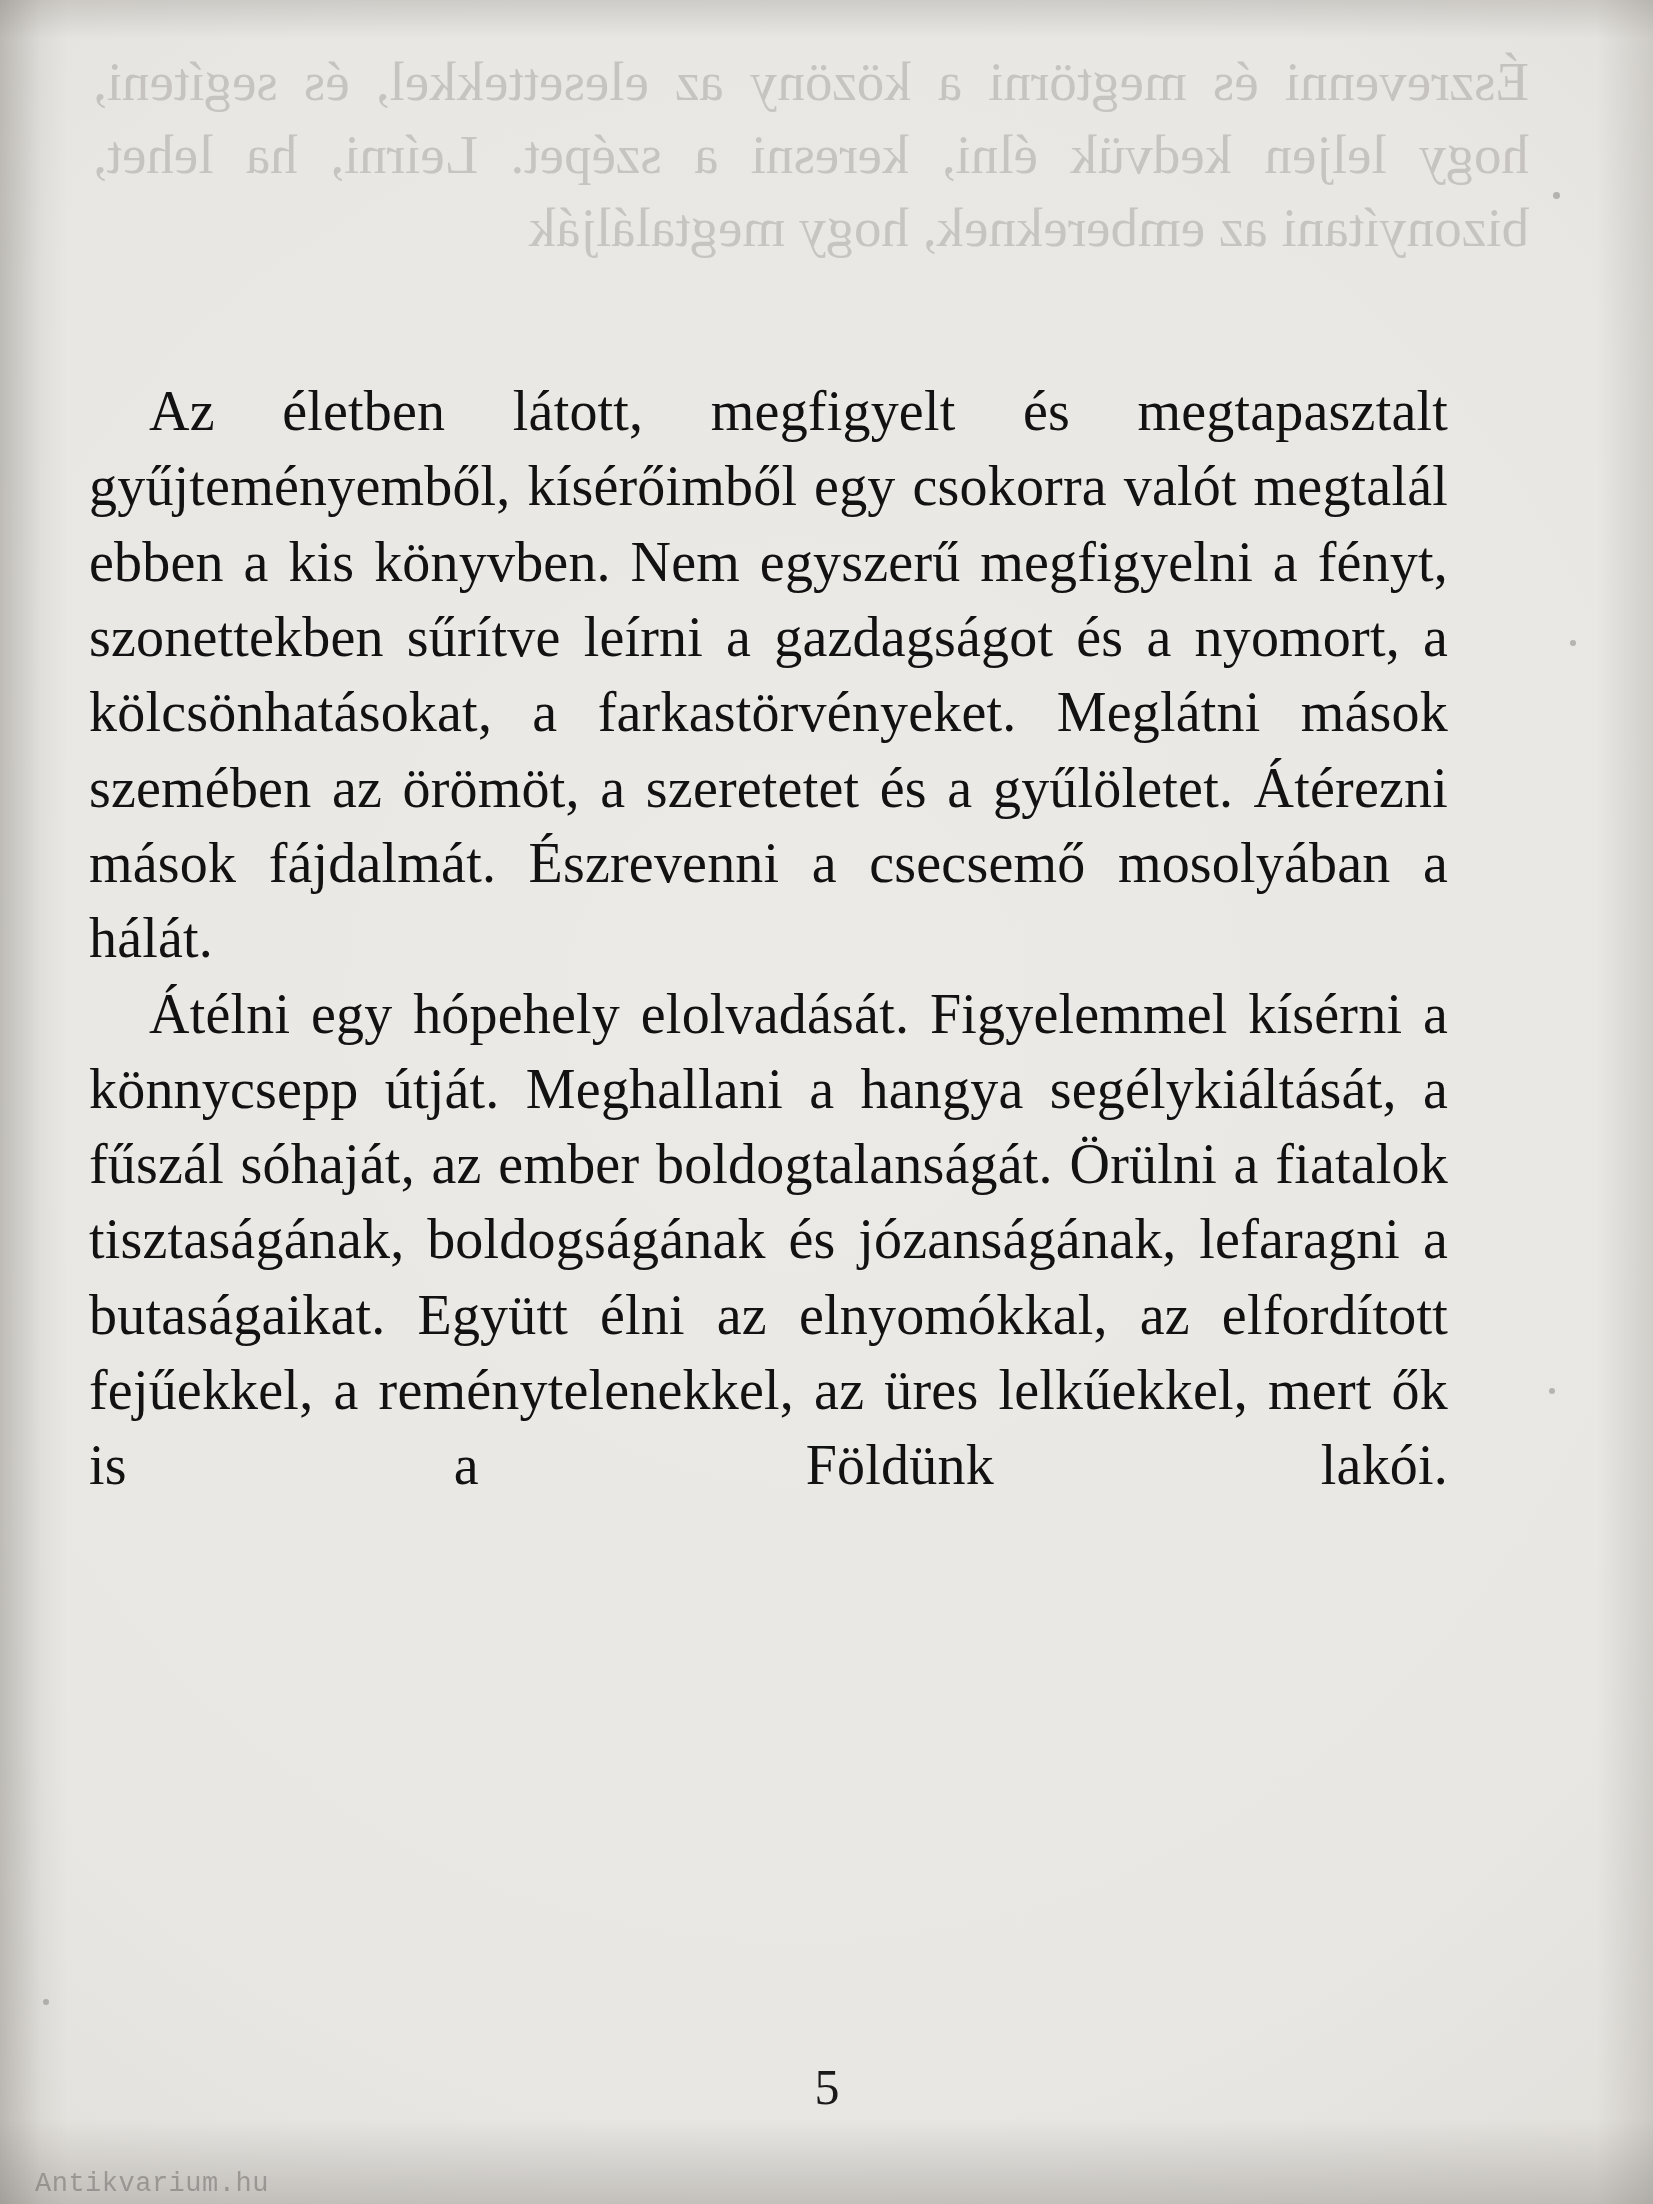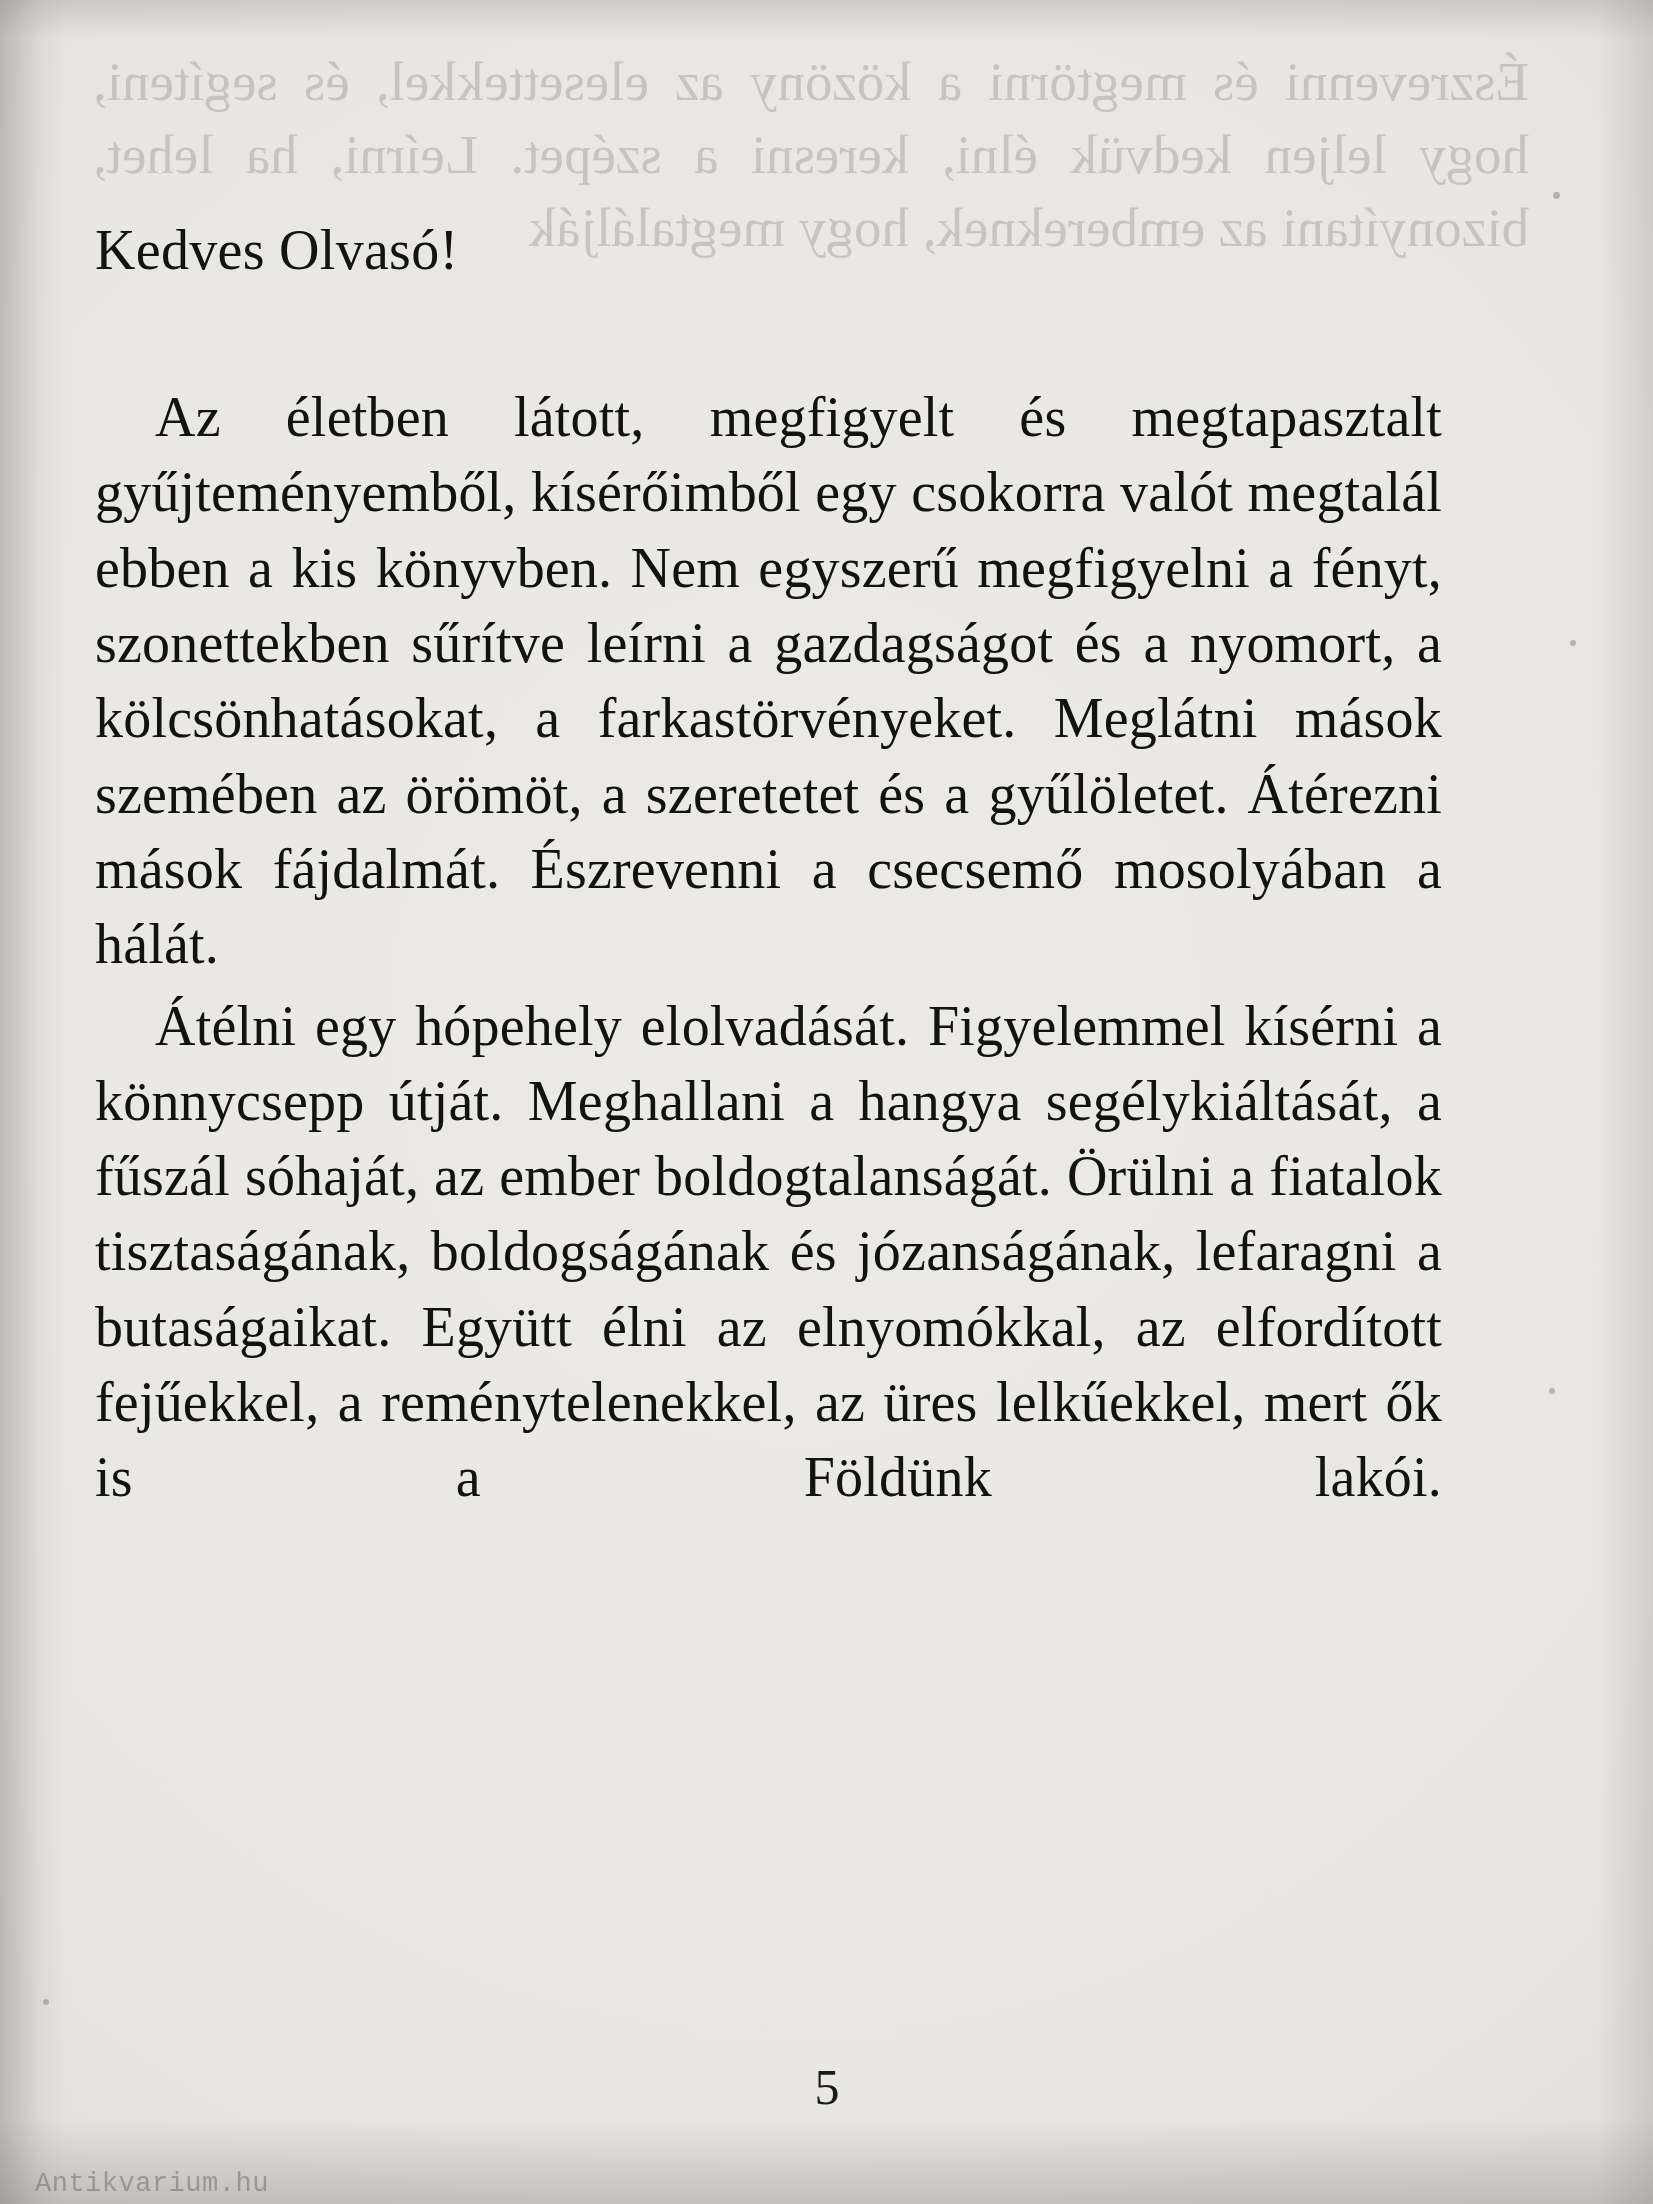--- a/index.html
+++ b/index.html
@@ -105,21 +105,21 @@
     left: 89px;
     width: 1359px;
     font-size: 56px;
     line-height: 1.345;
     text-align: justify;
     text-justify: inter-word;
     color: #121212;
     letter-spacing: 0.2px;
   }
   .body-block p {
-    margin: 6px;
+    margin: 0;
     text-indent: 60px;
   }
   .body-block p:last-child::after {
     content: "";
     display: inline-block;
     width: 100%;
   }
 
   .folio {
     position: absolute;
@@ -159,21 +159,20 @@
   <div id="gutter-shadow"></div>
   <div id="top-shadow"></div>
   <div id="right-shadow"></div>
   <div id="bottom-shadow"></div>
 
   <div id="bleed-through">Észrevenni és megtörni a közöny az elesettekkel, és segíteni, hogy leljen kedvük élni, keresni a szépet. Leírni, ha lehet, bizonyítani az embereknek, hogy megtalálják</div>
 
   <div id="content">
 
 
-    <div class="salutation">Kedves Olvasó!</div>
 
     <div class="body-block">
       <p>Az életben látott, megfigyelt és megtapasztalt gyűjteményemből, kísérőimből egy csokorra valót megtalál ebben a kis könyvben. Nem egyszerű megfigyelni a fényt, szonettekben sűrítve leírni a gazdagságot és a nyomort, a kölcsönhatásokat, a farkastörvényeket. Meglátni mások szemében az örömöt, a szeretetet és a gyűlöletet. Átérezni mások fájdalmát. Észrevenni a csecsemő mosolyában a hálát.</p>
       <p>Átélni egy hópehely elolvadását. Figyelemmel kísérni a könnycsepp útját. Meghallani a hangya segélykiáltását, a fűszál sóhaját, az ember boldogtalanságát. Örülni a fiatalok tisztaságának, boldogságának és józanságának, lefaragni a butaságaikat. Együtt élni az elnyomókkal, az elfordított fejűekkel, a reménytelenekkel, az üres lelkűekkel, mert ők is a Földünk lakói.</p>
     </div>
 
     <div class="folio">5</div>
 
     <div class="watermark">Antikvarium.hu</div>
   </div>

